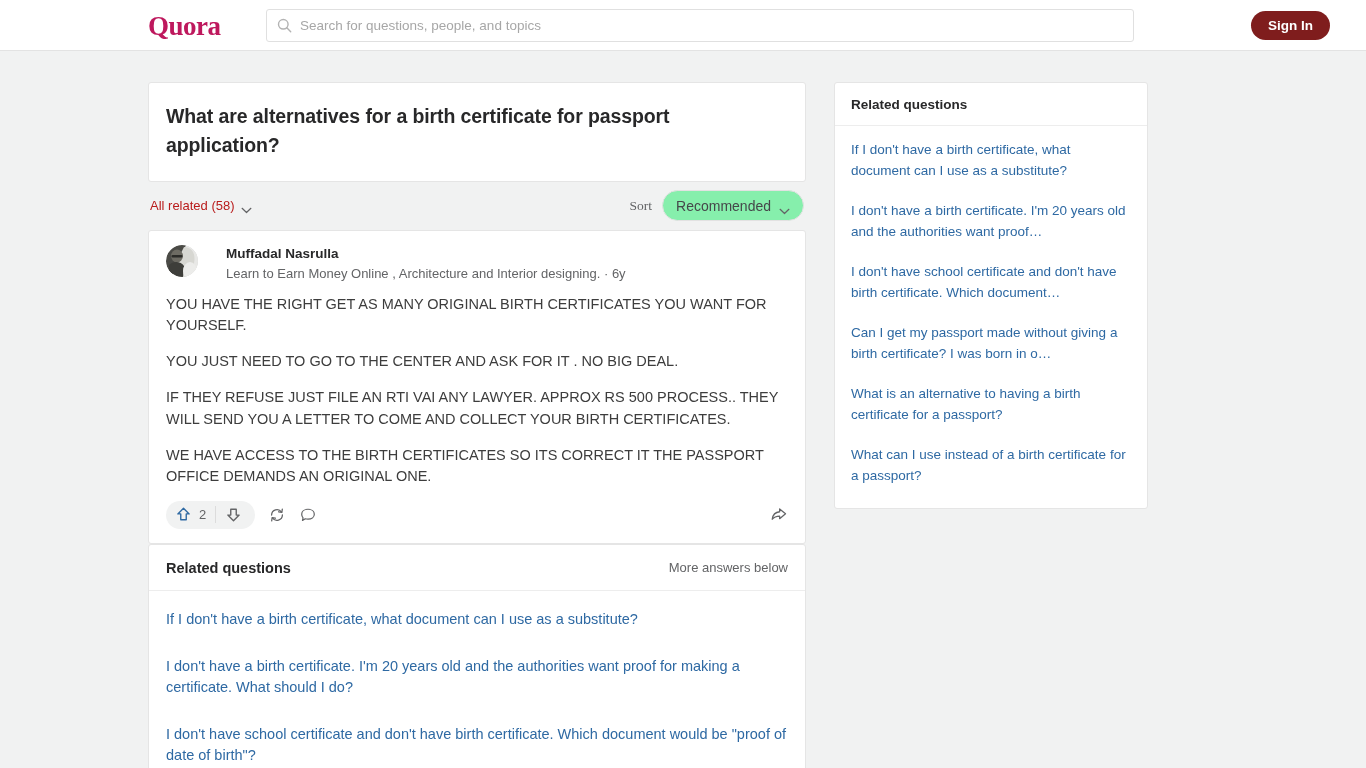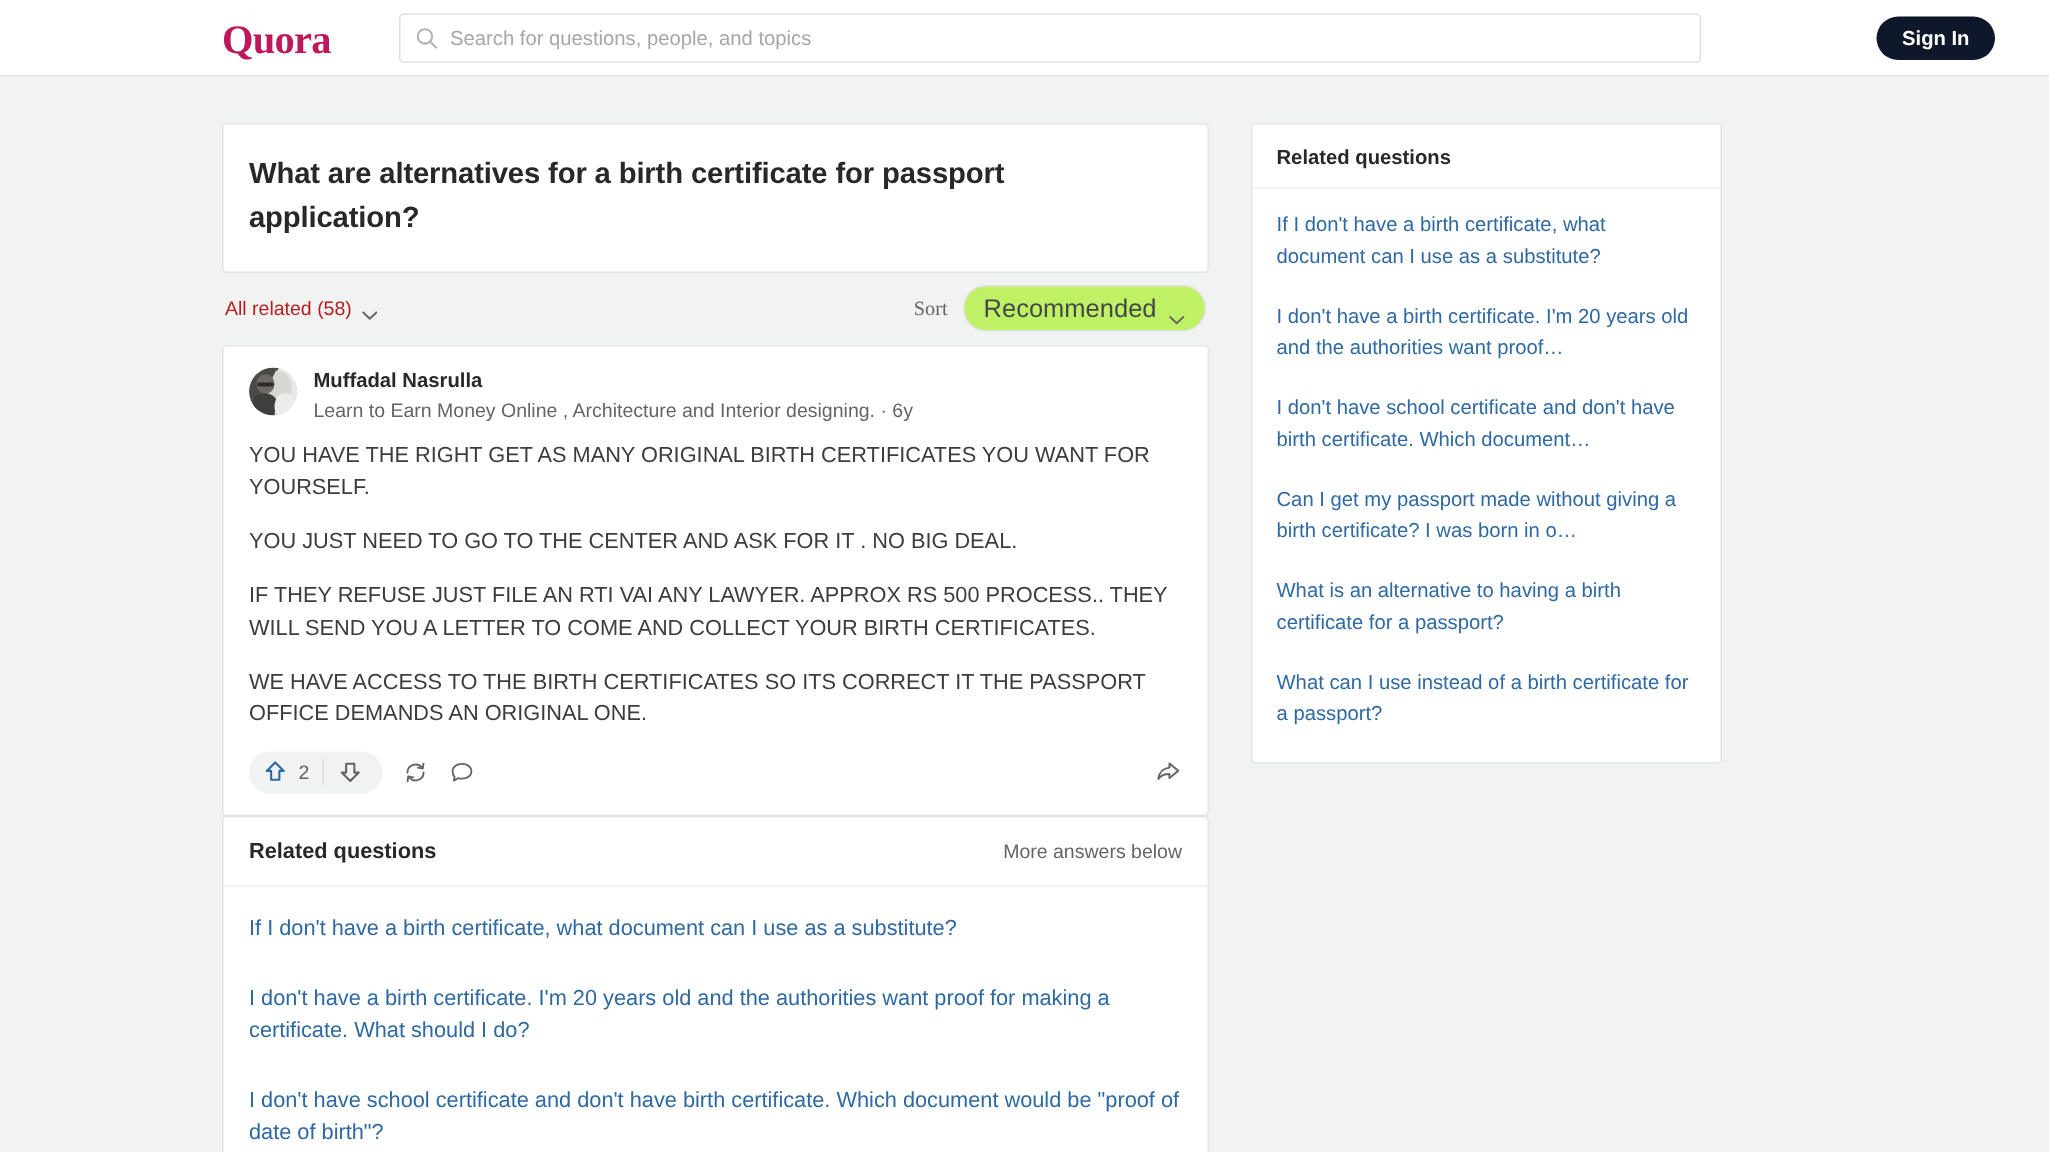--- a/index.html
+++ b/index.html
@@ -46,21 +46,21 @@
   .search-input {
     border: none; outline: none; background: transparent;
     font-family: "Liberation Sans", sans-serif;
     font-size: 13.5px; color: #3c3c3c; width: 100%;
   }
   .search-input::placeholder { color: #a7a7a7; }
   .signin-btn {
     position: absolute;
     right: 36px;
     top: 11px;
-    background: #0f172a;
+    background: #7f1d1d;
     color: #ffffff;
     border: none;
     border-radius: 16px;
     height: 29px;
     padding: 0 17px;
     font-family: "Liberation Sans", sans-serif;
     font-size: 13.5px;
     font-weight: bold;
     cursor: pointer;
   }
@@ -110,32 +110,32 @@
   .all-related {
     display: flex; align-items: center; gap: 6px;
     font-size: 13px; color: #b91c1c; cursor: pointer;
   }
   .sort-wrap { display: flex; align-items: center; gap: 10px; }
   .sort-label { font-size: 13.5px; color: #636466; font-family: Liberation Serif, serif; }
   .sort-pill {
     display: flex; align-items: center; gap: 8px;
     border: 1px solid #e2e2e2;
     border-radius: 17px;
-    background: #bef264;
+    background: #86efac;
     height: 31px;
     padding: 0 13px;
-    font-size: 17px;
+    font-size: 14px;
     color: #45474a;
     cursor: pointer;
   }
   .chev { width: 11px; height: 7px; flex: 0 0 auto; }
 
   
   .answer-card { padding: 14px 17px 8px 17px; }
-  .author-row { display: flex; align-items: flex-start; gap: 11px; }
+  .author-row { display: flex; align-items: flex-start; gap: 28px; }
   .avatar {
     width: 32px; height: 32px; border-radius: 50%;
     flex: 0 0 auto; overflow: hidden;
     background: #d9d9d9;
   }
   .author-name {
     font-size: 13.5px; font-weight: bold; color: #282829;
     line-height: 1.35; cursor: pointer;
   }
   .author-cred {

